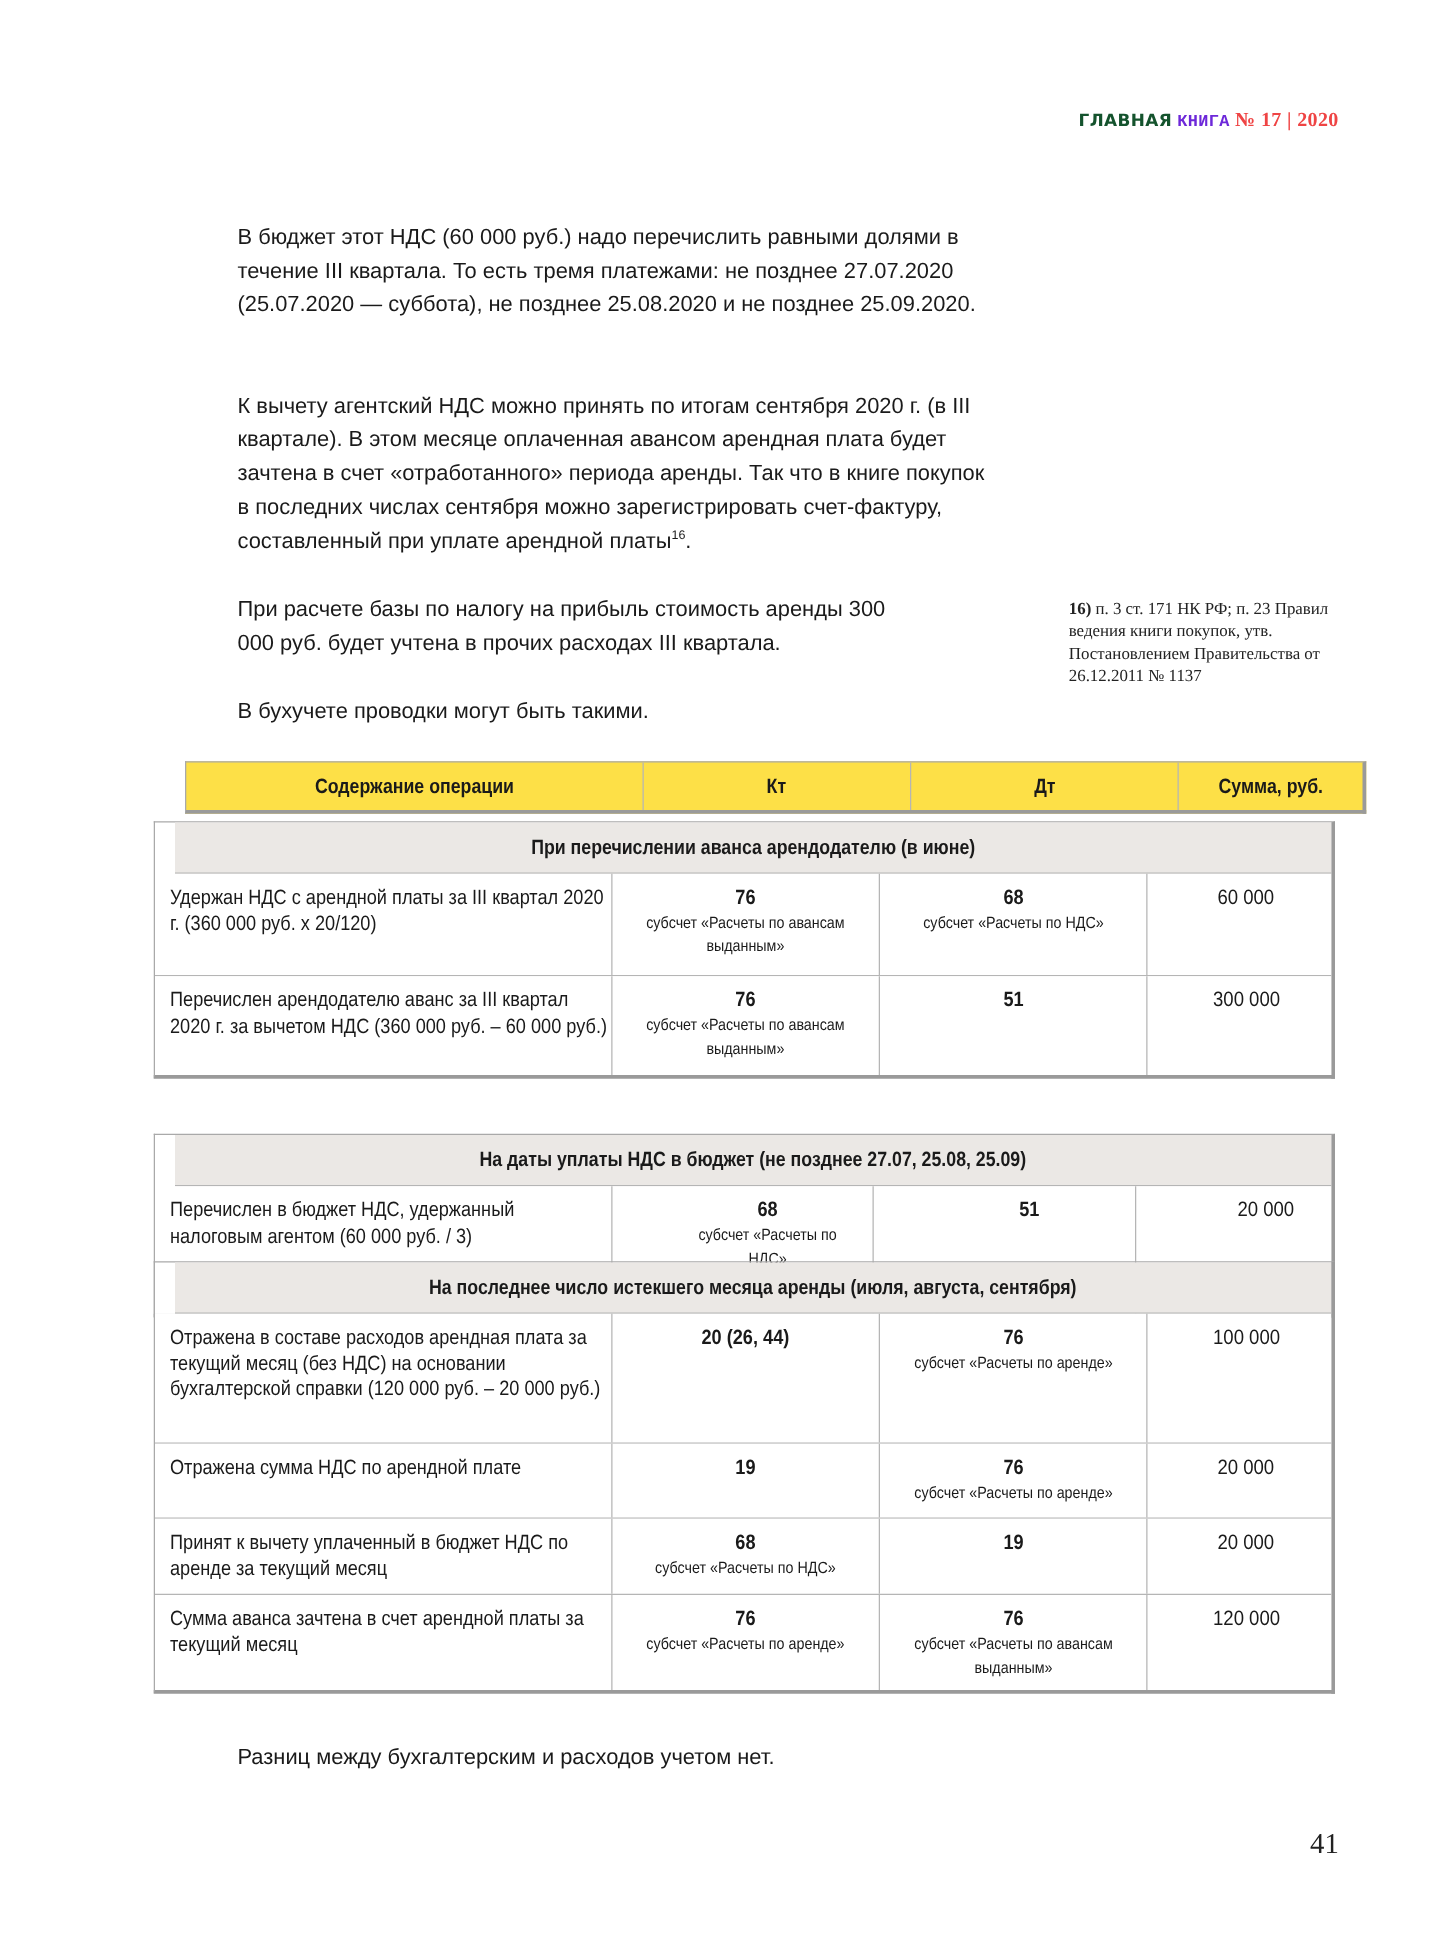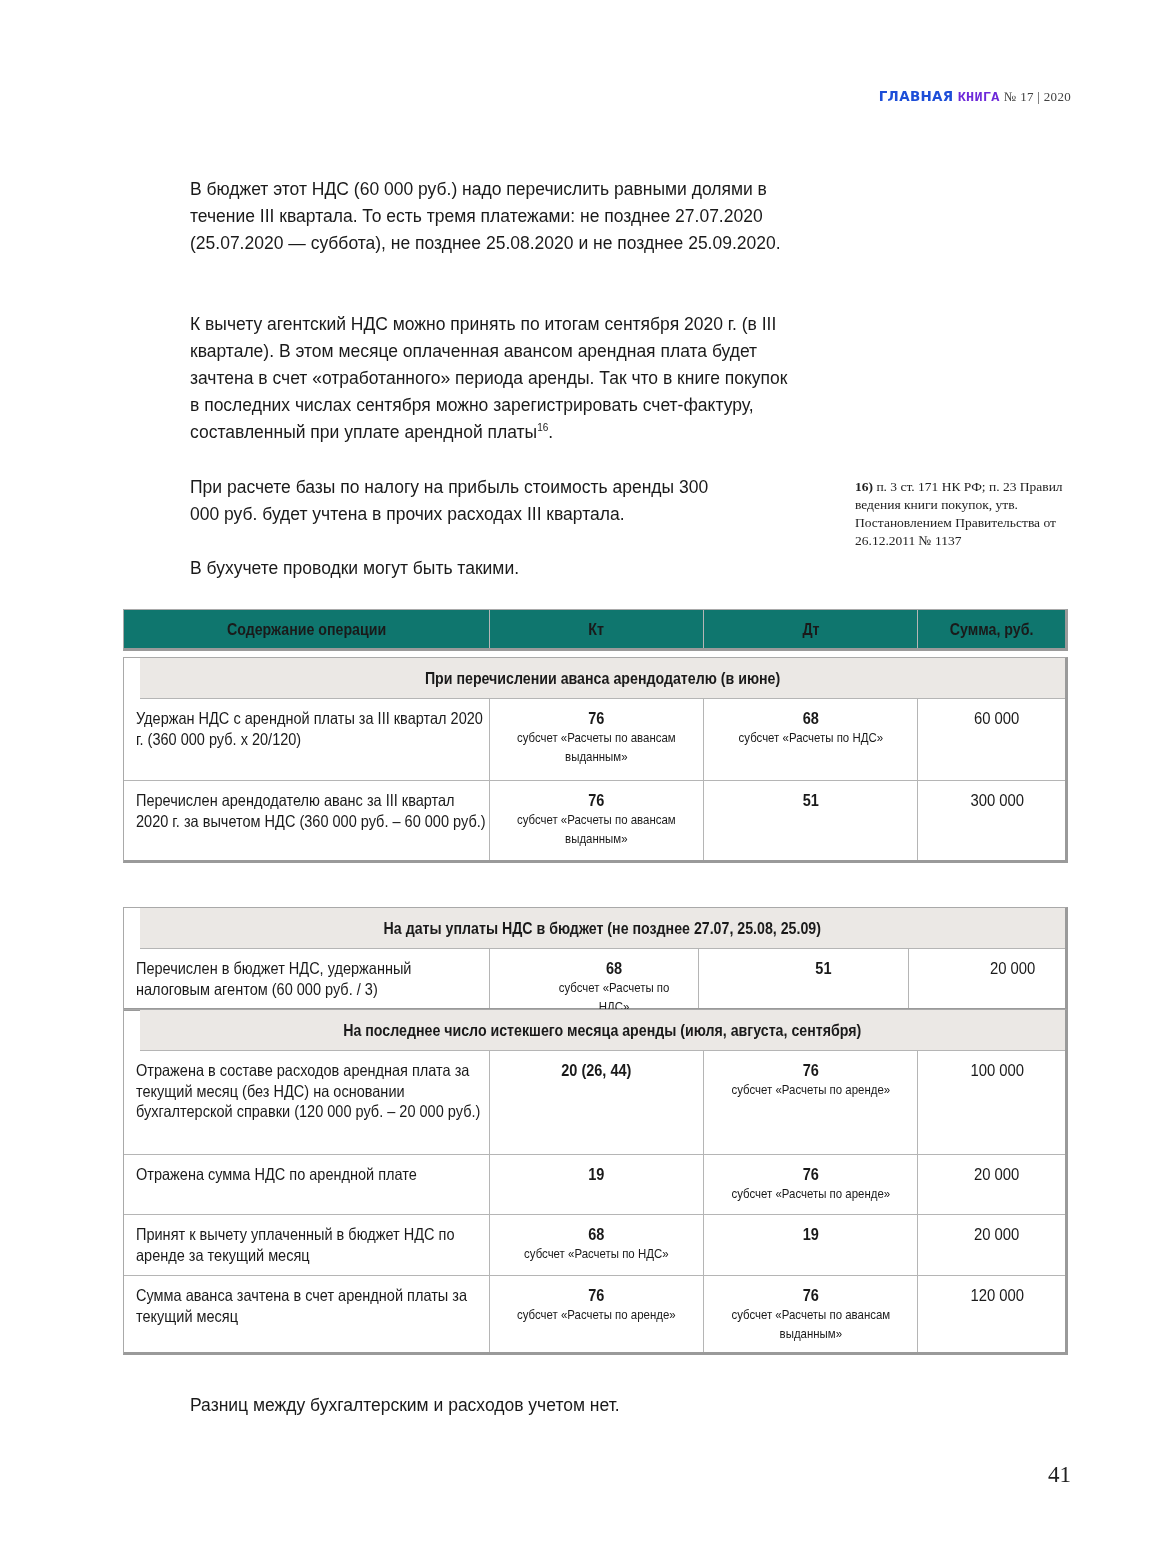--- a/index.html
+++ b/index.html
@@ -1,36 +1,36 @@
 <!DOCTYPE html>
 <html><head>
 <meta charset="utf-8">
 <style>
   html, body { margin: 0; padding: 0; background: #ffffff; }
   body { width: 1163px; height: 1559px; position: relative; overflow: hidden;
          font-family: "Liberation Sans", sans-serif; color: #1a1a1a; }
   .masthead { position: absolute; top: 88px; right: 92px; font-size: 14px; font-weight: bold;
               letter-spacing: 0.3px; white-space: nowrap; }
-  .masthead .m1 { color: #1d4ed8; font-family: "DejaVu Sans", sans-serif; font-weight: bold; font-size: 13.5px; }
+  .masthead .m1 { color: #14532d; font-family: "DejaVu Sans", sans-serif; font-weight: bold; font-size: 13.5px; }
   .masthead .m2 { color: #6d28d9; font-family: Liberation Mono, monospace; font-weight: bold; font-size: 13.5px; }
-  .masthead .m3 { color: #404040; font-family: "Liberation Serif", serif; font-weight: normal; font-size: 13px; }
+  .masthead .m3 { color: #ef4444; font-family: "Liberation Serif", serif; font-weight: bold; font-size: 16px; }
   .body-text { position: absolute; left: 178px; width: 625px; font-size: 17.5px; line-height: 27px; color: #1a1a1a; }
   .body-text p { margin: 12px; }
   .p1 { top: 164px; }
   .p2 { top: 299px; }
   .p3 { top: 462px; width: 560px; }
   .p4 { top: 543px; }
   .p5 { top: 1380px; }
   sup { font-size: 10px; line-height: 0; }
   .footnote { position: absolute; left: 855px; top: 478px; width: 225px; font-family: "Liberation Serif", serif;
               font-size: 13.5px; line-height: 18px; color: #222; }
   .footnote b { font-weight: bold; }
   .tbl { position: absolute; left: 123px; width: 945px; border: 1px solid #a9a9a9;
          border-right: 3px solid #9a9a9a; border-bottom: 3px solid #9a9a9a; box-sizing: border-box; }
-  .tbl-head { top: 609px; height: 42px; background: #0f766e; display: flex; }
+  .tbl-head { top: 609px; height: 42px; background: #fde047; display: flex; margin-left: 25px; }
   .tbl-head .c { display: flex; align-items: center; justify-content: center; font-weight: bold;
                  font-size: 16.5px; font-family: "Liberation Sans", sans-serif; transform: scaleX(0.86); }
   .col1 { width: 366px; }
   .col2 { width: 214px; }
   .col3 { width: 215px; }
   .col4 { width: 147px; }
   .tbl-head .cell { display: flex; align-items: center; justify-content: center; border-right: 1px solid #b5b5b5; height: 100%; box-sizing: border-box; }
   .tbl-head .cell:last-child { border-right: none; }
   .section-title { background: #ebe8e5; height: 40px; display: flex; align-items: center; justify-content: center;
                    border-bottom: 1px solid #b5b5b5; margin-left: 16px; }
@@ -124,21 +124,21 @@
         <span class="sub"></span>
       </div>
     <div class="cell col4 amt"><span>300 000</span></div>
   </div>
 </div>
 
 <div class="tbl" style="top:907px;">
   <div class="section-title">
       <span>На даты уплаты НДС в бюджет (не позднее 27.07, 25.08, 25.09)</span>
     </div>
-  <div class="row" style="height:59px;gap:40px;">
+  <div class="row" style="height:102px;gap:40px;">
     <div class="cell col1 desc">
         <span>Перечислен в бюджет НДС, удержанный налоговым агентом (60 000 руб. / 3)</span>
       </div>
     <div class="cell col2 acct">
         <span class="num">68</span>
         <span class="sub">субсчет «Расчеты по НДС»</span>
       </div>
     <div class="cell col3 acct">
         <span class="num">51</span>
         <span class="sub"></span>

